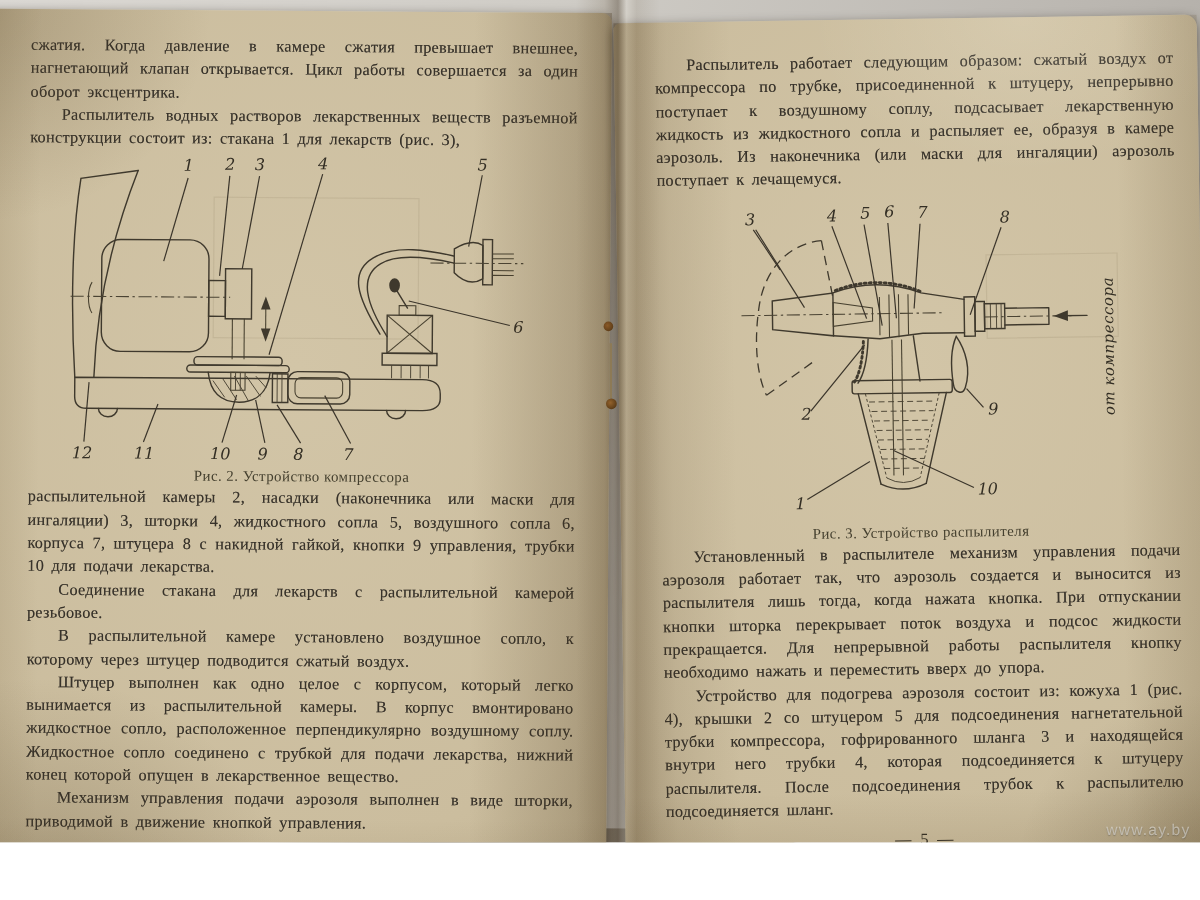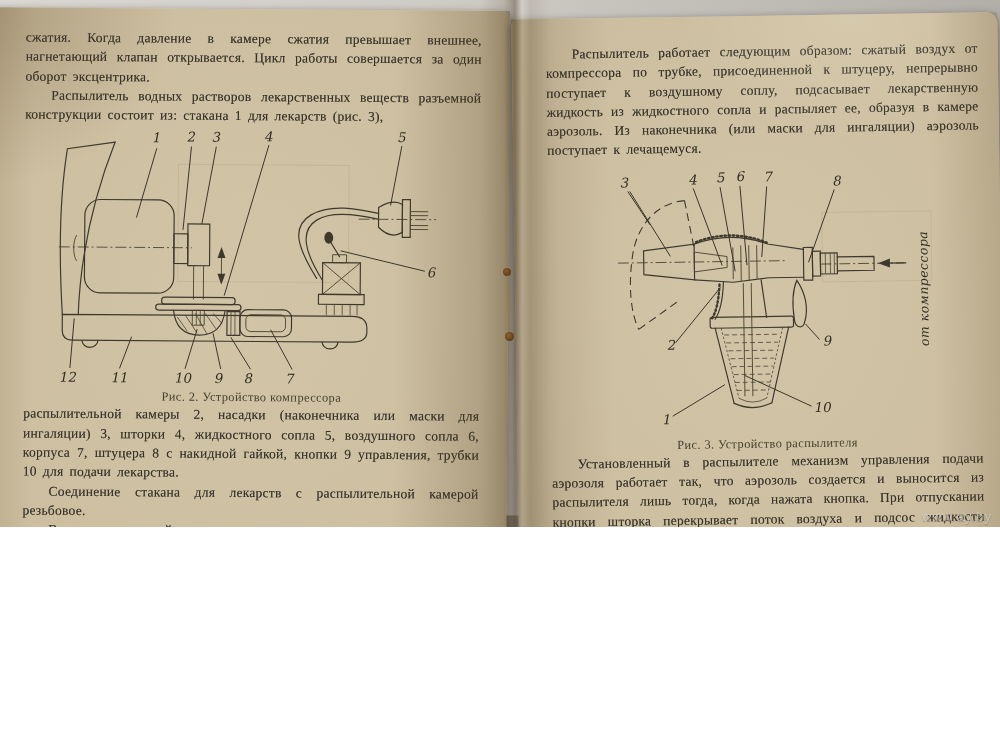--- a/index.html
+++ b/index.html
@@ -1,16 +1,16 @@
 <!DOCTYPE html>
 <html lang="ru"><head>
 <meta charset="utf-8">
 <style>
   html,body{margin:0;padding:0;}
-  .stage{position:relative;width:1000px;height:527px;overflow:hidden;
+  .stage{position:relative;width:1000px;height:702px;overflow:hidden;
     background:linear-gradient(115deg,#dcd9d4 0%,#cfccc6 35%,#bab6b0 70%,#a19d97 100%);
     font-family:"Liberation Serif","DejaVu Serif",serif;}
   
   .dark-edge{position:absolute;left:0;bottom:0;width:560px;height:13px;
     background:linear-gradient(90deg,#17110a 0%,#2c2418 55%,#5a4f3e 85%,rgba(90,79,62,0) 100%);
     transform:rotate(.35deg);z-index:1;}
   .under-sliver{position:absolute;left:472px;top:700px;width:190px;height:38px;
     background:linear-gradient(180deg,#ccbe9c 0%,#bfb08c 70%,#8d7c58 100%);
     transform:rotate(-3deg);border-radius:0 0 14px 4px;z-index:2;
     box-shadow:0 2px 3px rgba(30,22,10,.5);}

